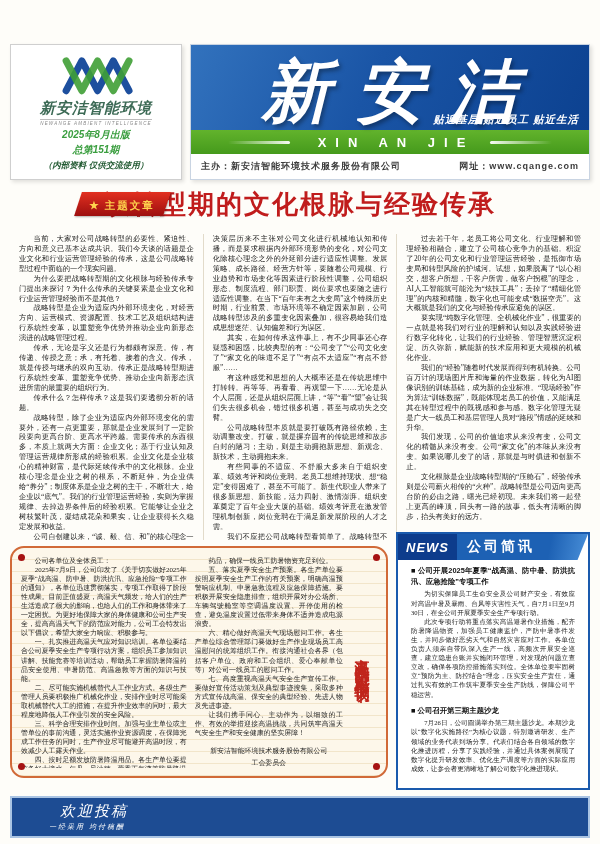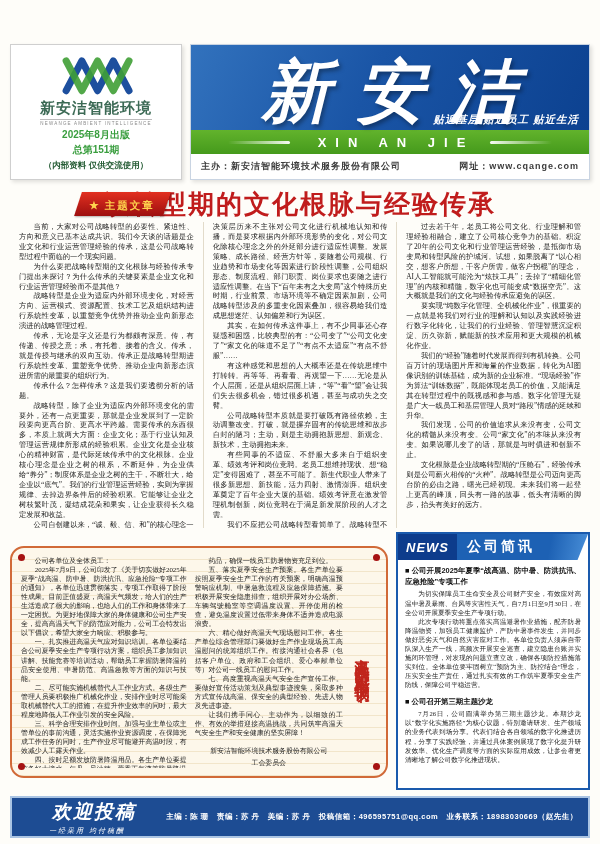--- a/index.html
+++ b/index.html
@@ -2,21 +2,21 @@
 <html><head>
 <meta charset="utf-8">
 <style>
   html,body{margin:0;padding:0;}
   body{width:600px;height:844px;background:#ffffff;font-family:"Liberation Serif","DejaVu Serif",serif;}
   .page{position:relative;width:600px;height:844px;background:#fefdf9;overflow:hidden;}
 
   
   .header{position:absolute;top:44px;left:10px;right:10px;height:136px;display:flex;gap:8px;}
   .issue-box{width:172px;background:#fff;border:1px solid #cfcfcf;box-shadow:2px 2px 4px rgba(0,0,0,.12);
-    display:flex;flex-direction:column;align-items:center;justify-content:center;padding:4px 0;box-sizing:border-box;}
+    display:flex;flex-direction:column;align-items:center;justify-content:center;padding:4px 0;box-sizing:border-box;font-style:italic;}
   .logo-svg{display:block;margin-bottom:2px;}
   .brand-cn{font-family:"Liberation Sans",sans-serif;font-weight:bold;font-size:15px;color:#3c6a55;letter-spacing:1px;}
   .brand-en{font-family:"Liberation Sans",sans-serif;font-size:4.5px;color:#8a8a8a;letter-spacing:1.2px;border-top:1px solid #bbb;padding-top:1px;margin-top:1px;}
   .pub-date,.issue-no{font-family:"Liberation Sans",sans-serif;font-weight:bold;font-size:10px;color:#3a9e3f;line-height:1.35;margin-top:2px;}
   .issue-note{font-family:"Liberation Sans",sans-serif;font-weight:bold;font-size:8.5px;color:#235b33;margin-top:3px;}
 
   .masthead{flex:1;display:flex;flex-direction:column;border:1px solid #c9d4e2;box-shadow:2px 2px 4px rgba(0,0,0,.12);}
   .mast-blue{flex:1;position:relative;background:linear-gradient(115deg,#3272bd 0%,#1a55a6 45%,#0c4190 100%);}
   .paper-title{position:absolute;top:2px;left:0;right:0;text-align:center;color:#fff;
     font-family:"DejaVu Serif",serif;font-style:italic;font-weight:bold;font-size:68px;letter-spacing:26px;
@@ -34,21 +34,21 @@
   
   .feature{position:absolute;top:188px;left:10px;right:10px;height:352px;}
   .feature-head{position:relative;height:32px;}
   .badge{position:absolute;left:68px;top:4px;background:linear-gradient(#e23020,#9d0f0f);
     transform:skewX(-18deg);padding:3px 12px;box-shadow:1px 1px 2px rgba(0,0,0,.3);}
   .badge-inner{display:inline-block;transform:skewX(18deg);color:#ffd44d;font-family:"Liberation Sans",sans-serif;
     font-weight:bold;font-size:10.5px;letter-spacing:2px;}
   .badge-star{color:#ffd44d;margin-right:4px;}
   .feature-title{text-align:center;font-family:"Liberation Sans",sans-serif;font-weight:bold;
     font-size:26px;color:#c01c1c;letter-spacing:2px;line-height:32px;}
-  .feature-cols{display:flex;height:306px;overflow:hidden;margin-top:2px;}
+  .feature-cols{display:flex;height:306px;overflow:hidden;margin-top:14px;}
   .fcol{flex:1;padding:0 9px;font-size:7.3px;line-height:1.36;text-align:justify;color:#1c1c1c;overflow:hidden;}
   .fcol + .fcol{border-left:1px solid #e2dbca;}
   .fcol p{margin:0;text-indent:2em;}
   p.no-indent{text-indent:0;}
 
   
   .proposal{position:absolute;left:10px;top:546px;width:378px;height:232px;box-sizing:border-box;
     border:2px solid #d16a38;border-radius:14px;
     background:repeating-linear-gradient(#fdf7ea 0px,#fdf7ea 11px,#f2e5ca 11px,#f2e5ca 12px);
     padding:8px 9px;display:flex;overflow:hidden;}
@@ -66,31 +66,31 @@
 
   
   .news-box{position:absolute;left:396px;top:532px;width:194px;height:258px;box-sizing:border-box;
     border:2px solid #1a5aad;background:#fff;overflow:hidden;}
   .news-header{display:flex;align-items:stretch;height:26px;justify-content:space-between;}
   .news-tag{background:#0d3c8c;color:#fff;font-family:"Liberation Sans",sans-serif;font-style:italic;
     font-weight:bold;font-size:13px;display:flex;align-items:center;padding:0 8px;letter-spacing:1px;}
   .news-banner{flex:1;background:linear-gradient(100deg,#1d61b4 70%,#4a90d9 100%);color:#fff;
     font-family:"Liberation Sans",sans-serif;font-weight:bold;font-size:14px;letter-spacing:3px;
     display:flex;align-items:center;padding-left:10px;clip-path:polygon(0 0,100% 0,92% 100%,0 100%);}
-  .news-body{padding:6px 7px;}
+  .news-body{padding:6px 13px;}
   .news-headline{font-family:"Liberation Sans",sans-serif;font-weight:bold;font-size:7.4px;
     line-height:1.45;color:#111;margin:0 0 2px 0;text-align:justify;}
   .news-p{font-size:6.6px;line-height:1.38;text-align:justify;color:#222;margin:0;text-indent:2em;}
   .news-item + .news-item{margin-top:7px;}
 
   
   .footer{position:absolute;left:10px;right:10px;bottom:6px;height:42px;background:#1d4c93;
     border:2px solid #aac4e3;box-sizing:border-box;display:flex;align-items:center;color:#fff;}
   .invite-wrap{width:150px;text-align:center;}
-  .invite{font-family:"Liberation Sans",sans-serif;font-style:italic;font-weight:bold;font-size:19px;letter-spacing:2px;padding-left:14px;}
+  .invite{font-family:"Liberation Sans",sans-serif;font-style:italic;font-weight:normal;font-size:15px;letter-spacing:2px;padding-left:14px;}
   .invite-sub{font-family:"Liberation Sans",sans-serif;font-style:italic;font-size:7px;letter-spacing:2px;margin-top:1px;}
   .footer-items{flex:1;display:flex;justify-content:space-around;align-items:center;
     font-family:"Liberation Sans",sans-serif;font-weight:bold;font-size:7.5px;letter-spacing:.5px;padding-right:6px;}
 </style>
 </head>
 <body>
 
 <div class="page">
 
   <div class="header">
@@ -204,22 +204,15 @@
         <p class="news-p">7月26日，公司圆满举办第三期主题沙龙。本期沙龙以“数字化实施路径”为核心议题，特别邀请研发、生产领域的业务代表到场分享。代表们结合各自领域的数字化推进历程，分享了实践经验，并通过具体案例展现了数字化提升研发效率、优化生产调度等方面的实际应用成效，让参会者更清晰地了解公司数字化推进现状。</p>
       </div>
     </div>
   </div>
 
   <div class="footer">
     <div class="invite-wrap">
       <div class="invite">欢迎投稿</div>
       <div class="invite-sub">一经采用 均付稿酬</div>
     </div>
-    <div class="footer-items">
-      <span>主编：陈 珊</span>
-      <span>责编：苏 丹</span>
-      <span>美编：苏 丹</span>
-      <span>投稿信箱：496595751@qq.com</span>
-      <span>业务联系：18983030669（赵先生）</span>
-    </div>
   </div>
 
 </div>
 
 </body></html>

